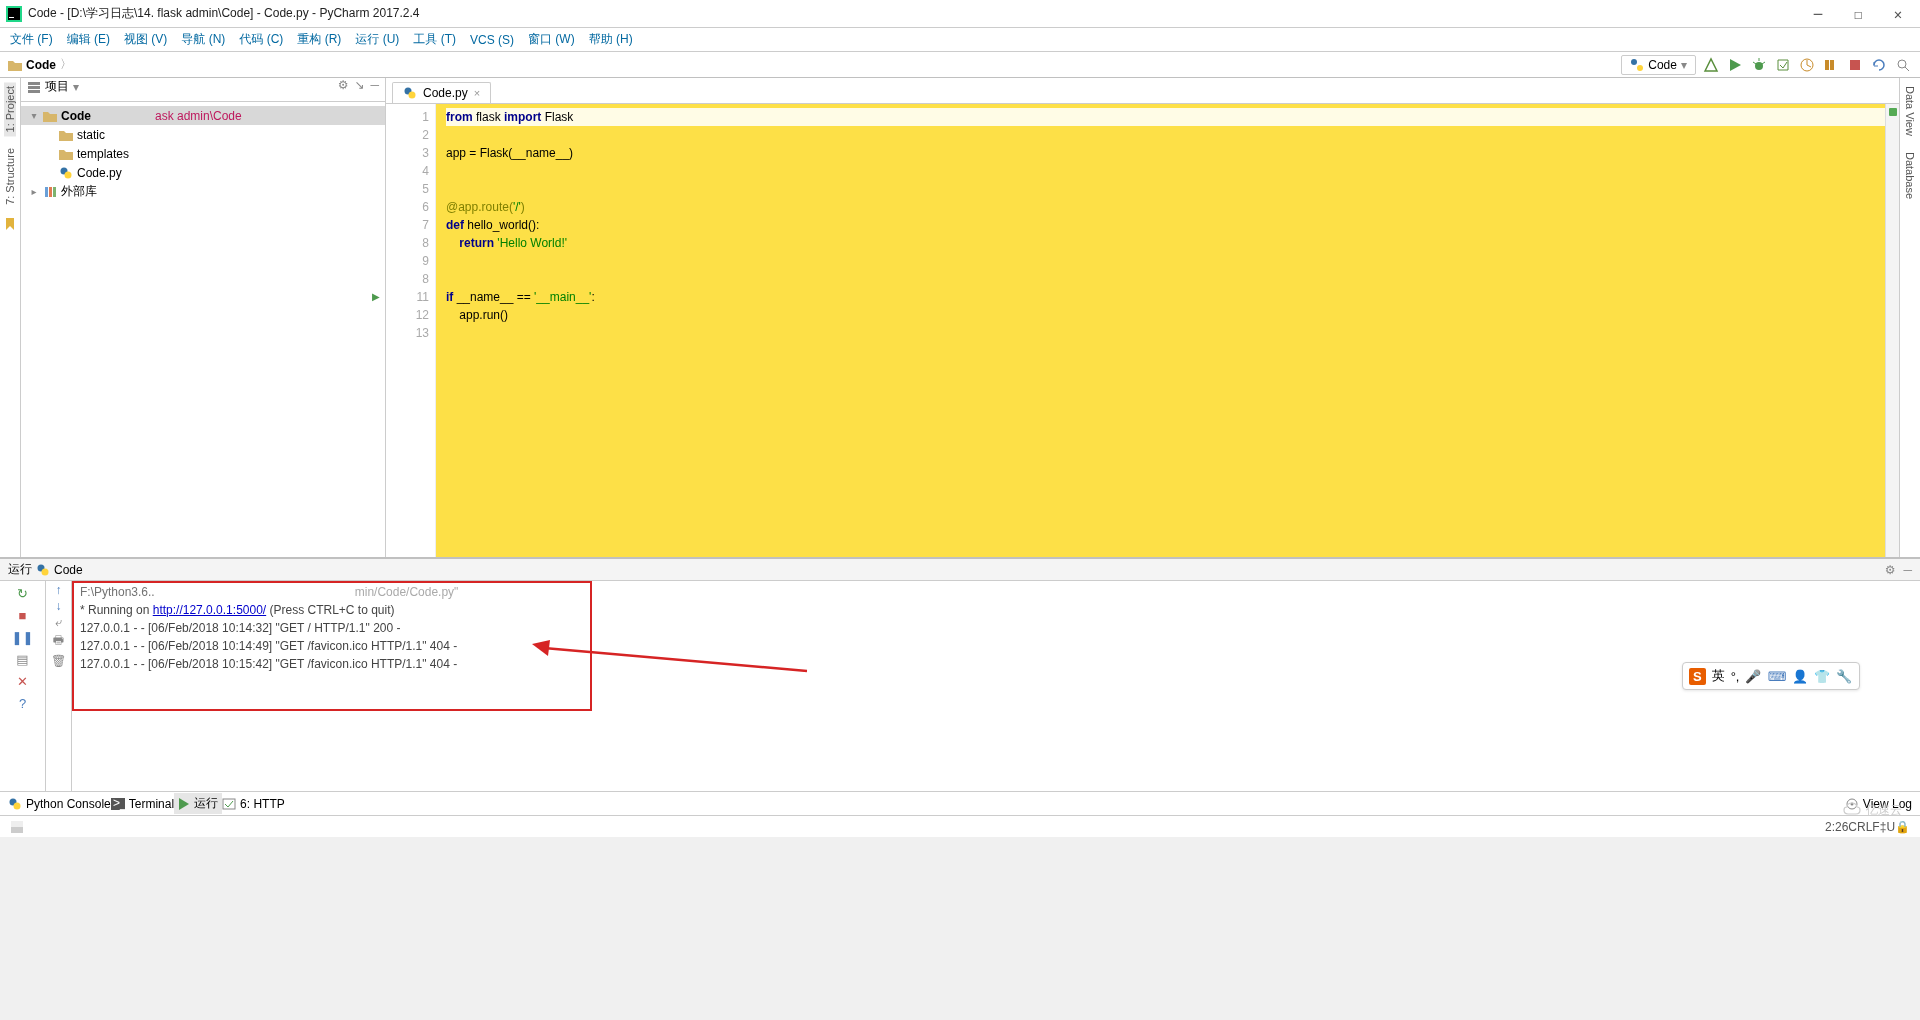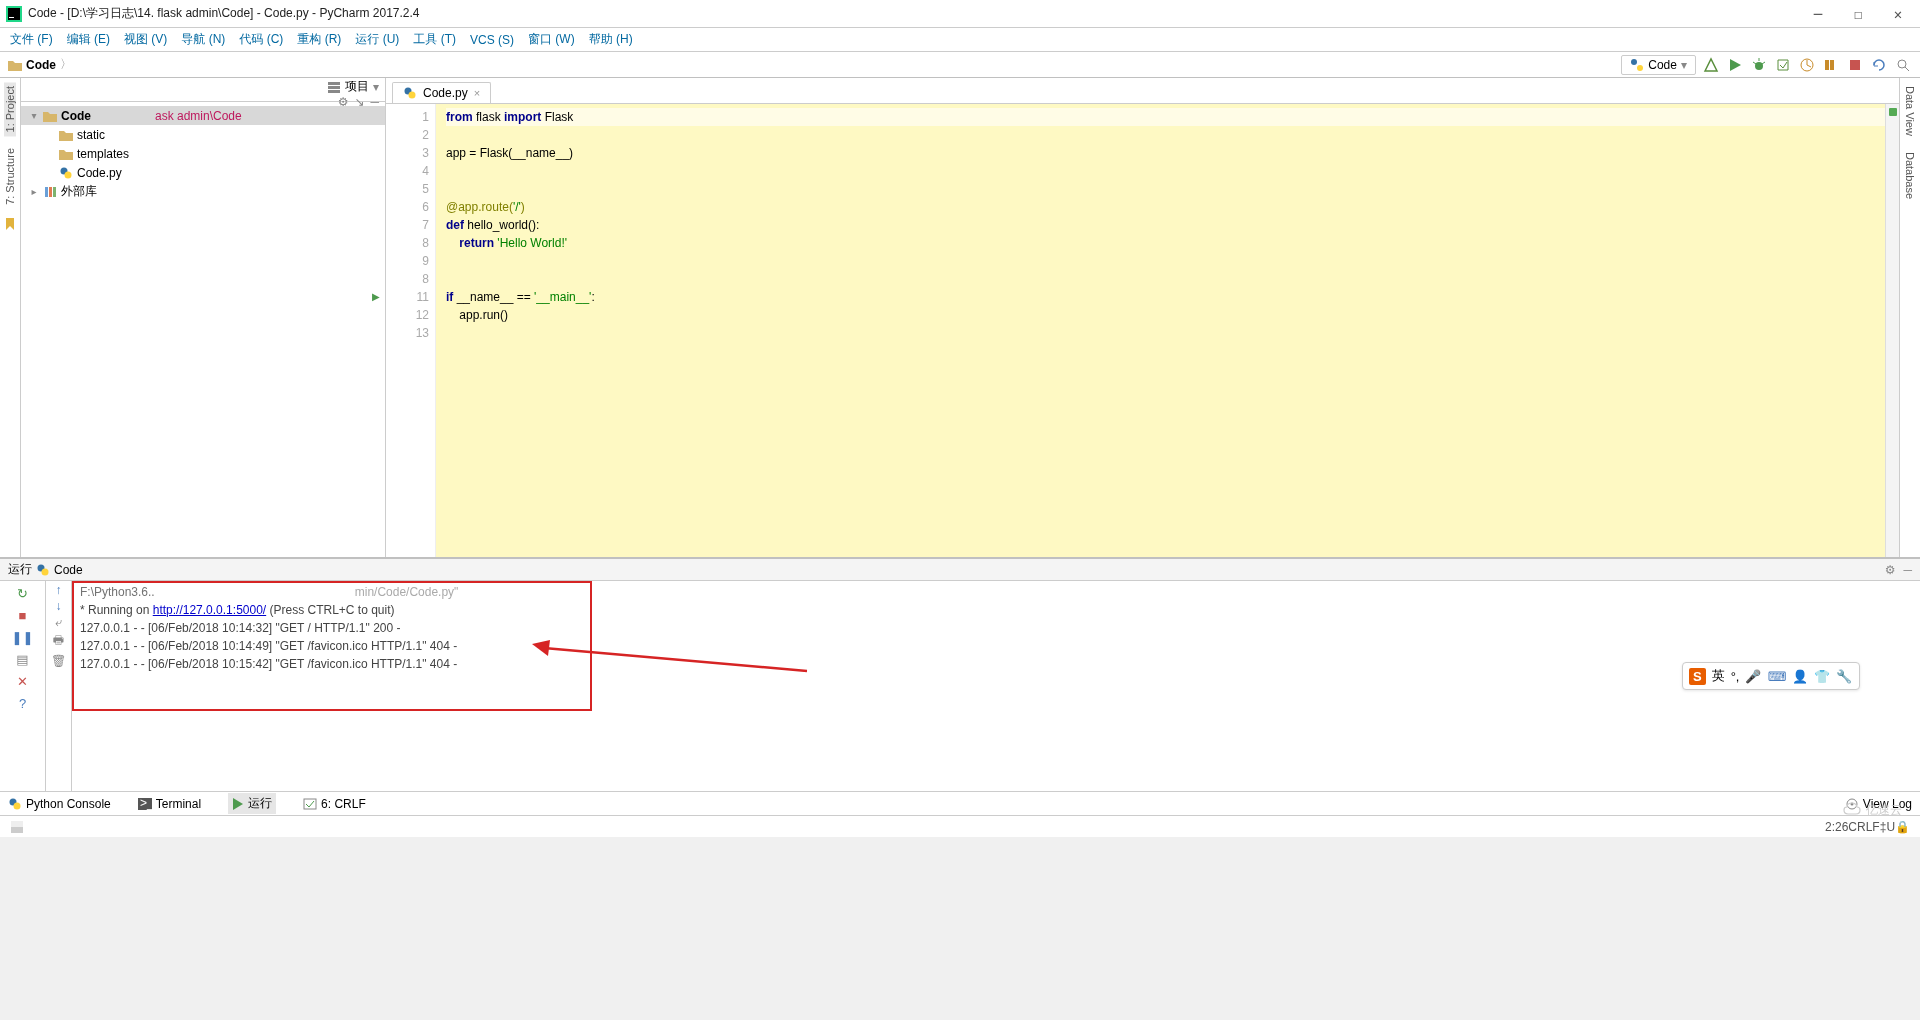--- a/index.html
+++ b/index.html
@@ -17,36 +17,36 @@
 .crumbbar-right { display:flex; align-items:center; gap:6px;}
 .run-config { border:1px solid #ccc; padding:2px 8px; border-radius:2px; display:flex; align-items:center; gap:4px;}
 .toolbar-icon { width:18px; height:18px; display:flex; align-items:center; justify-content:center; }
 .tri-green { color:#4e9a4e; }
 .bug { color:#4e9a4e; }
 .main { display:flex; height:480px; border-bottom:1px solid #c0c0c0;}
 .left-gutter { width:21px; background:#fff; border-right:1px solid #ccc; display:flex; flex-direction:column; align-items:center; padding-top:4px;}
 .left-gutter .vtext { writing-mode:vertical-rl; transform:rotate(180deg); font-size:11px; color:#555; margin-bottom:8px; padding:4px 0;}
 .left-gutter .vtext.active { background:#e6e6e6; }
 .proj-panel { width:365px; background:#fff; border-right:1px solid #ccc; display:flex; flex-direction:column;}
-.proj-header { height:24px; border-bottom:1px solid #ccc; display:flex; align-items:flex-end; padding:0 6px; justify-content:space-between;flex-direction:column;}
+.proj-header { height:24px; border-bottom:1px solid #ccc; display:flex; align-items:flex-start; padding:0 6px; justify-content:space-between;}
 .proj-header .lbl { display:flex; align-items:center; gap:4px;}
 .proj-header .icons { display:flex; gap:6px; color:#888;}
 .tree { padding:4px 0; }
 .tree-row { display:flex; align-items:center; height:19px; padding-left:8px; gap:4px;}
 .tree-row.selected { background:#d8d8d8;}
 .tree-indent { display:inline-block; }
 .tree-arrow { width:10px; color:#888; font-size:10px; text-align:center;}
 .editor-area { flex:1; background:#fff; display:flex; flex-direction:column; position:relative;}
 .tabbar { height:26px; border-bottom:1px solid #ccc; display:flex; align-items:end; padding-left:6px;}
 .tab { border:1px solid #ccc; border-bottom:none; padding:3px 10px; background:#fff; display:flex; align-items:center; gap:6px; border-radius:2px 2px 0 0;}
 .tab .x { color:#999; font-size:11px;}
 .editor-body { flex:1; display:flex; font-family:"Consolas","Courier New",monospace; font-size:13px; line-height:18px; position:relative;}
 .gutter { width:50px; text-align:right; color:#aaa; padding:4px 6px 0 0; background:#fff; border-right:1px solid #eee; user-select:none;}
 .gutter div { height:18px; position:relative;}
-.code { flex:1; padding:4px 0 16px 10px; color:#000; white-space:pre; background:#fef9c3;}
+.code { flex:1; padding:4px 0 16px 10px; color:#000; white-space:pre; background:#fde047;}
 .code .kw { color:#00008b; font-weight:bold;}
 .code .str { color:#008000;}
 .code .dec { color:#808000;}
 .code .highlight-line { background:#fffce6; display:inline-block; width:100%;}
 .play-gutter { color:#4e9a4e; position:absolute; left:-14px; font-size:10px;}
 .editor-scroll { width:14px; background:#f4f4f4; border-left:1px solid #ddd;}
 .right-gutter { width:21px; background:#fff; border-left:1px solid #ccc; display:flex; flex-direction:column; align-items:center; padding-top:4px;}
 .right-gutter .vtext { writing-mode:vertical-rl; font-size:11px; color:#555; margin-bottom:8px; padding:4px 0;}
 .run-panel { background:#fff; border-top:1px solid #c0c0c0;}
 .run-header { height:22px; background:#f4f4f4; border-bottom:1px solid #ccc; display:flex; align-items:center; justify-content:space-between; padding:0 8px;}
@@ -54,21 +54,21 @@
 .run-header .right { display:flex; gap:8px; color:#888;}
 .run-body { display:flex; height:210px;}
 .run-side { width:46px; border-right:1px solid #ccc; display:flex; flex-direction:column; align-items:center; padding-top:2px; gap:2px;}
 .run-side .btn { width:20px; height:20px; display:flex; align-items:center; justify-content:center; font-size:13px;}
 .run-side-col2 { width:26px; border-right:1px solid #ccc; display:flex; flex-direction:column; align-items:center; padding-top:2px; gap:2px;}
 .console { flex:1; font-family:"Consolas","Courier New",monospace; font-size:13px; line-height:18px; padding:2px 8px; position:relative; color:#444;}
 .console a { color:#0000cc; text-decoration:underline;}
 .red-box { position:absolute; border:2px solid #d62424; pointer-events:none;}
 .arrow-svg { position:absolute; pointer-events:none;}
 .bottom-tabs { height:24px; background:#fff; border-top:1px solid #ccc; display:flex; align-items:center; justify-content:space-between; padding:0 8px;}
-.bottom-tabs .tabs { display:flex; gap:27px; align-items:center;}
+.bottom-tabs .tabs { display:flex; gap:0; align-items:center;}
 .bottom-tabs .tabs span { display:flex; gap:4px; align-items:center;}
 .bottom-tabs .active { background:#e6e6e6; padding:2px 4px;}
 .statusbar { height:22px; background:#fff; border-top:1px solid #ccc; display:flex; align-items:center; justify-content:flex-end; padding:0 10px; color:#555;}
 .statusbar .left { flex:1;}
 .ime-bar { position:absolute; right:60px; bottom:330px; background:#fff; border:1px solid #ccc; border-radius:4px; padding:4px 6px; display:flex; gap:6px; align-items:center; box-shadow:0 1px 3px rgba(0,0,0,0.1);}
 .ime-bar span { font-size:13px;}
 .watermark { position:absolute; right:18px; bottom:200px; color:#ccc; font-size:14px; display:flex; align-items:center; gap:4px;}
 svg { display:block; }
 .fgrey{color:#888}
 .editor-marker{position:absolute; top:4px; right:2px; width:8px; height:8px; background:#5a5; border-radius:1px;}
@@ -389,21 +389,21 @@
         <svg width="12" height="12">
           <path d="M1 0 L11 6 L1 12 Z" fill="#4e9a4e"></path>
         </svg>
         <span>运行</span>
       </span>
     <span>
         <svg width="14" height="12">
           <rect x="1" y="1" width="12" height="10" fill="none" stroke="#888"></rect>
           <path d="M3 6 L6 9 L11 3" stroke="#4e9a4e" fill="none"></path>
         </svg>
-        <span>6: CRLF</span>
+        <span>6: HTTP</span>
       </span>
   </div>
   <div class="tabs">
     <span>
         <svg width="14" height="14">
           <circle cx="7" cy="7" r="5" fill="none" stroke="#888"></circle>
           <circle cx="7" cy="7" r="1.5" fill="#888"></circle>
         </svg>
         <span>View Log</span>
       </span>

